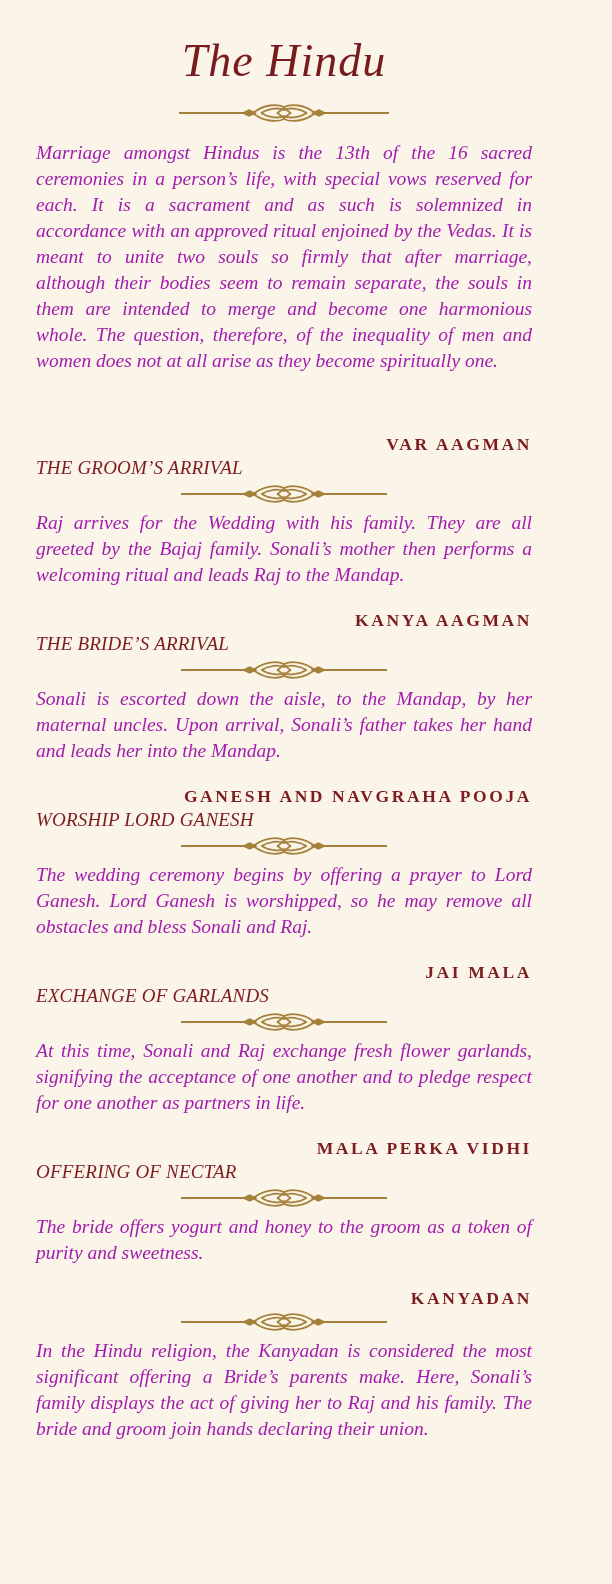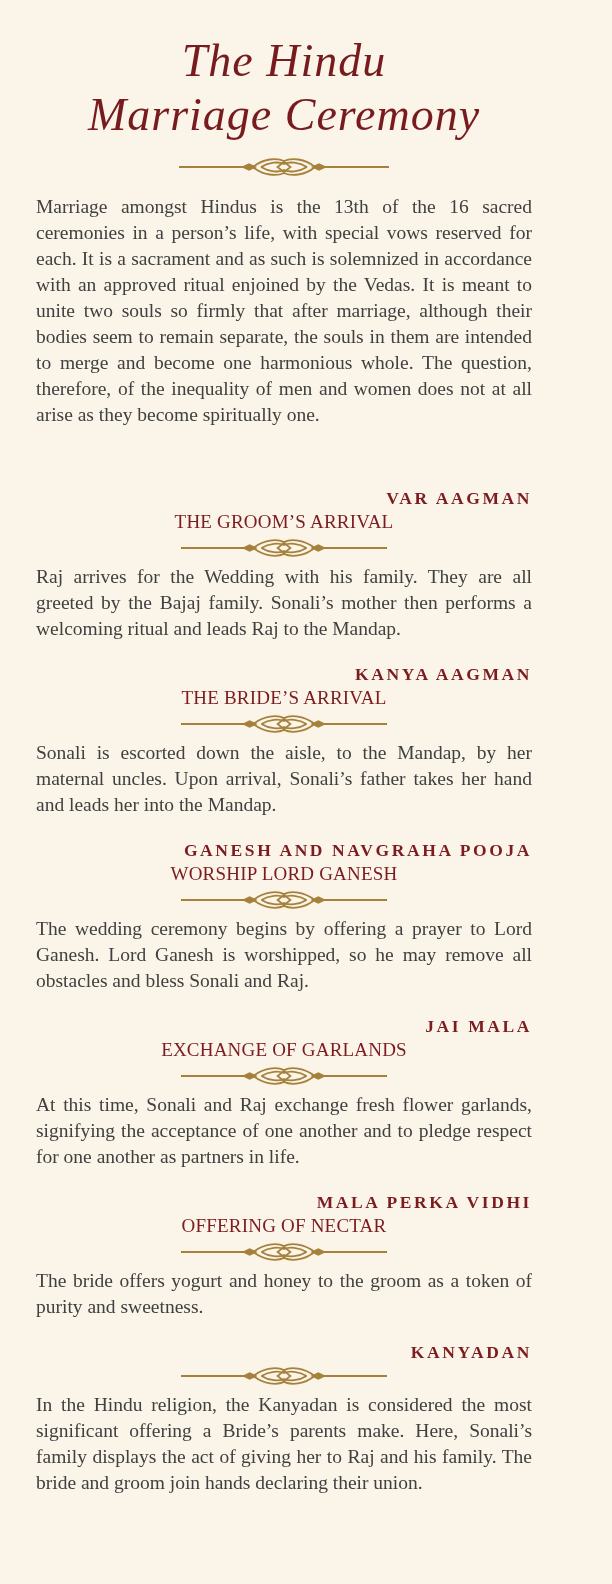--- a/index.html
+++ b/index.html
@@ -28,56 +28,57 @@
   }
   .divider {
     text-align: center;
     height: 24px;
     line-height: 0;
     color: #A6813B;
   }
   .divider.title-divider { margin-top: 13px; }
   .flourish { display: inline-block; vertical-align: top; }
   .body-text {
-    color: #404040;
+    color: #a21caf;
+    font-style: italic;
     font-size: 19.5px;
     line-height: 26px;
     text-align: justify;
     margin: 0;
   }
   .intro { margin-top: 15px; }
   #sections { margin-top: 60px; }
   .ceremony-section + .ceremony-section { margin-top: 22px; }
   .section-name {
     margin: 0;
     text-align: right;
     font-size: 17.5px;
     line-height: 20px;
     font-weight: bold;
     letter-spacing: 2.6px;
     color: #7C1B20;
   }
   .section-subtitle {
     margin: 2px 0 0 0;
-    text-align: center;
     font-size: 19px;
     line-height: 24px;
     font-weight: normal;
     letter-spacing: 0.2px;
     color: #7C1B20;
+    font-style: italic;
   }
   .section-divider { margin-top: 2px; }
   .section-desc { margin-top: 4px; }
 </style>
 </head>
 <body>
 
 <div class="page">
 
-  <h1 class="title"><span>The Hindu</span><br><span>Marriage Ceremony</span></h1>
+  <h1 class="title"><span>The Hindu</span><br></h1>
 
   <div class="divider title-divider">
     <svg class="flourish" width="210" height="24" viewBox="0 0 210 24" aria-hidden="true">
       <g fill="none" stroke="currentColor" stroke-width="1.8">
         <line x1="0" y1="12" x2="66" y2="12"></line>
         <line x1="144" y1="12" x2="210" y2="12"></line>
         <path d="M74 12 C 84 3.5, 98 2.5, 105 6 C 112 2.5, 126 3.5, 136 12"></path>
         <path d="M74 12 C 84 20.5, 98 21.5, 105 18 C 112 21.5, 126 20.5, 136 12"></path>
         <path d="M82 12 C 90 7, 100 6.5, 105 9 C 110 6.5, 120 7, 128 12"></path>
         <path d="M82 12 C 90 17, 100 17.5, 105 15 C 110 17.5, 120 17, 128 12"></path>

